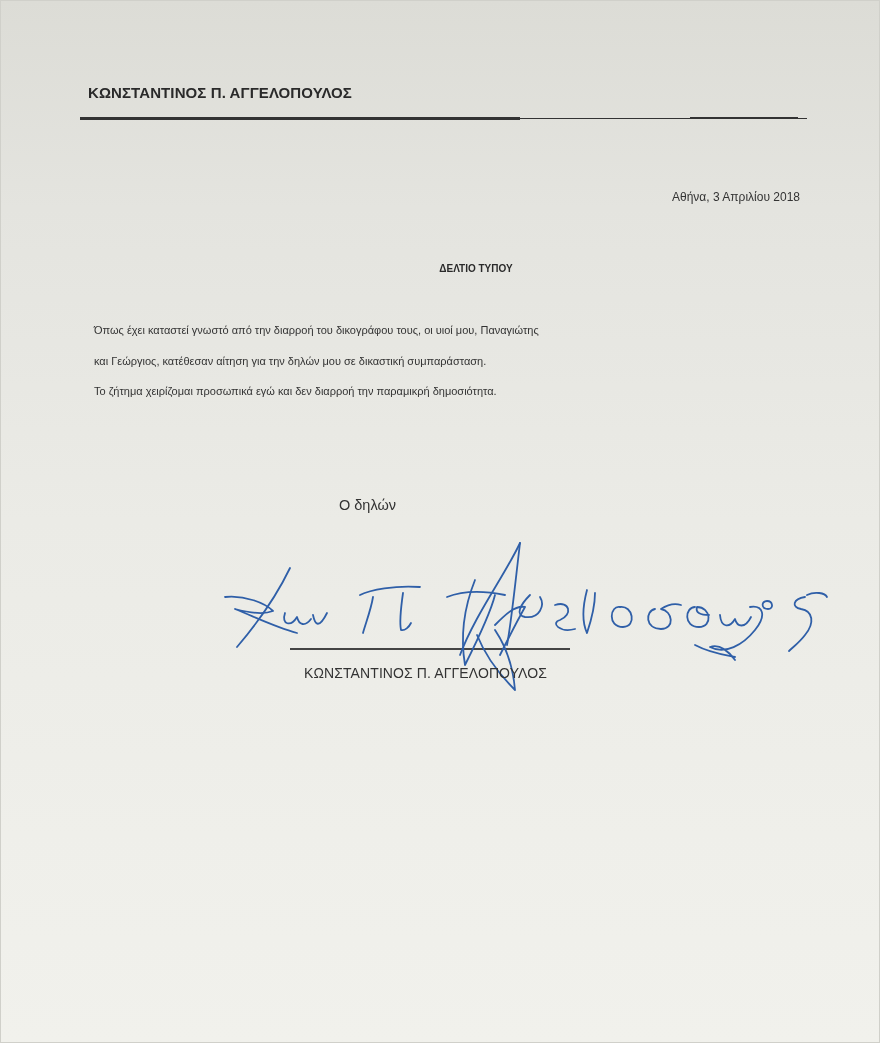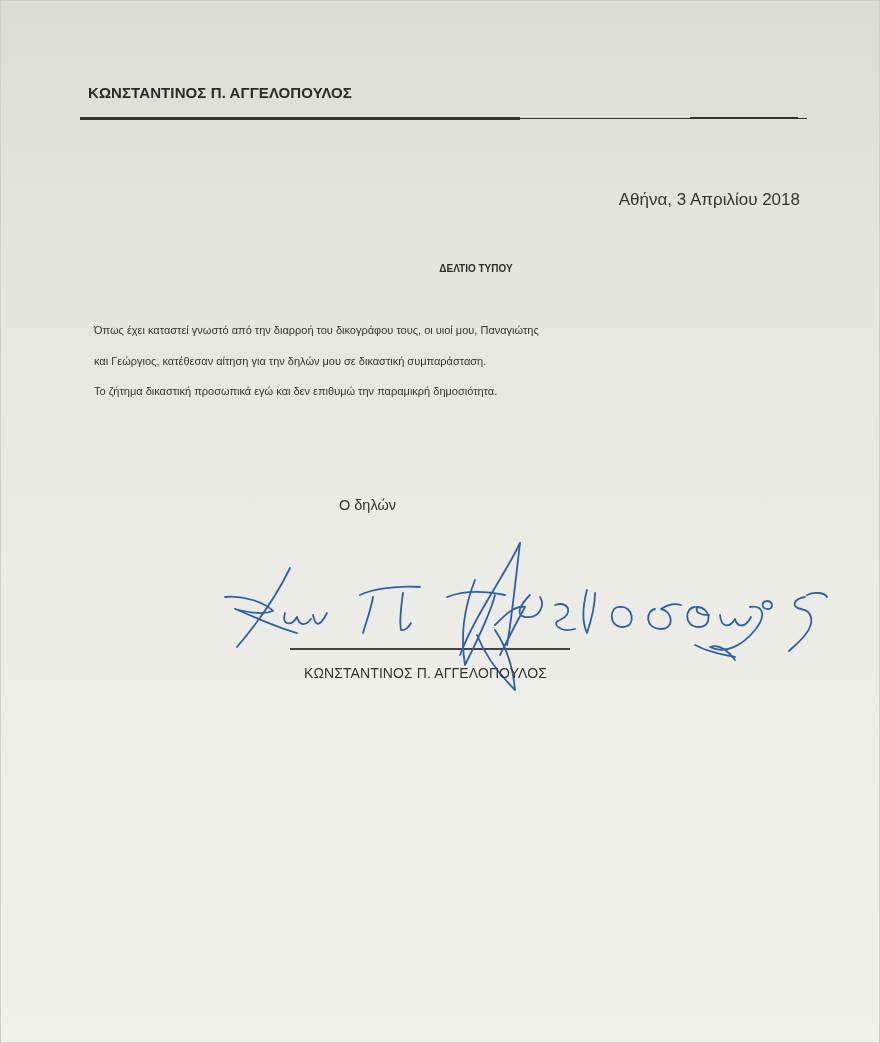--- a/index.html
+++ b/index.html
@@ -42,21 +42,21 @@
     .letterhead-rule .seg {
       position: absolute;
       top: 0;
       height: 2px;
       background: #333;
     }
     .date {
       position: absolute;
       right: 80px;
       top: 190px;
-      font-size: 17px;
+      font-size: 12px;
       color: #333;
     }
     .title {
       position: absolute;
       left: 0;
       width: 880px;
       text-align: center;
       top: 263px;
       font-size: 10px;
       font-weight: bold;
@@ -122,21 +122,21 @@
   <div class="seg" style="left:718px;width:9px;height:1px;top:1px;"></div>
 </div>
 
 <div class="date">Αθήνα, 3 Απριλίου 2018</div>
 
 <div class="title">ΔΕΛΤΙΟ ΤΥΠΟΥ</div>
 
 <div class="body-text">
   <div class="line">Όπως έχει καταστεί γνωστό από την διαρροή του δικογράφου τους, οι υιοί μου, Παναγιώτης</div>
   <div class="line">και Γεώργιος, κατέθεσαν αίτηση για την δηλών μου σε δικαστική συμπαράσταση.</div>
-  <div class="line">Το ζήτημα δικαστική προσωπικά εγώ και δεν επιθυμώ την παραμικρή δημοσιότητα.</div>
+  <div class="line">Το ζήτημα χειρίζομαι προσωπικά εγώ και δεν διαρροή την παραμικρή δημοσιότητα.</div>
 </div>
 
 <div class="closing">Ο δηλών</div>
 
 <div class="sig-line"></div>
 
 <svg class="signature" viewBox="0 0 630 165" xmlns="http://www.w3.org/2000/svg" fill="none" stroke="#2f5fa8" stroke-width="1.8" stroke-linecap="round" stroke-linejoin="round">
 
   <path d="M75 33 C62 60 45 85 22 112"></path>
   <path d="M10 62 C30 60 50 68 58 76 C48 80 35 78 20 74 C40 82 60 92 82 98"></path>

